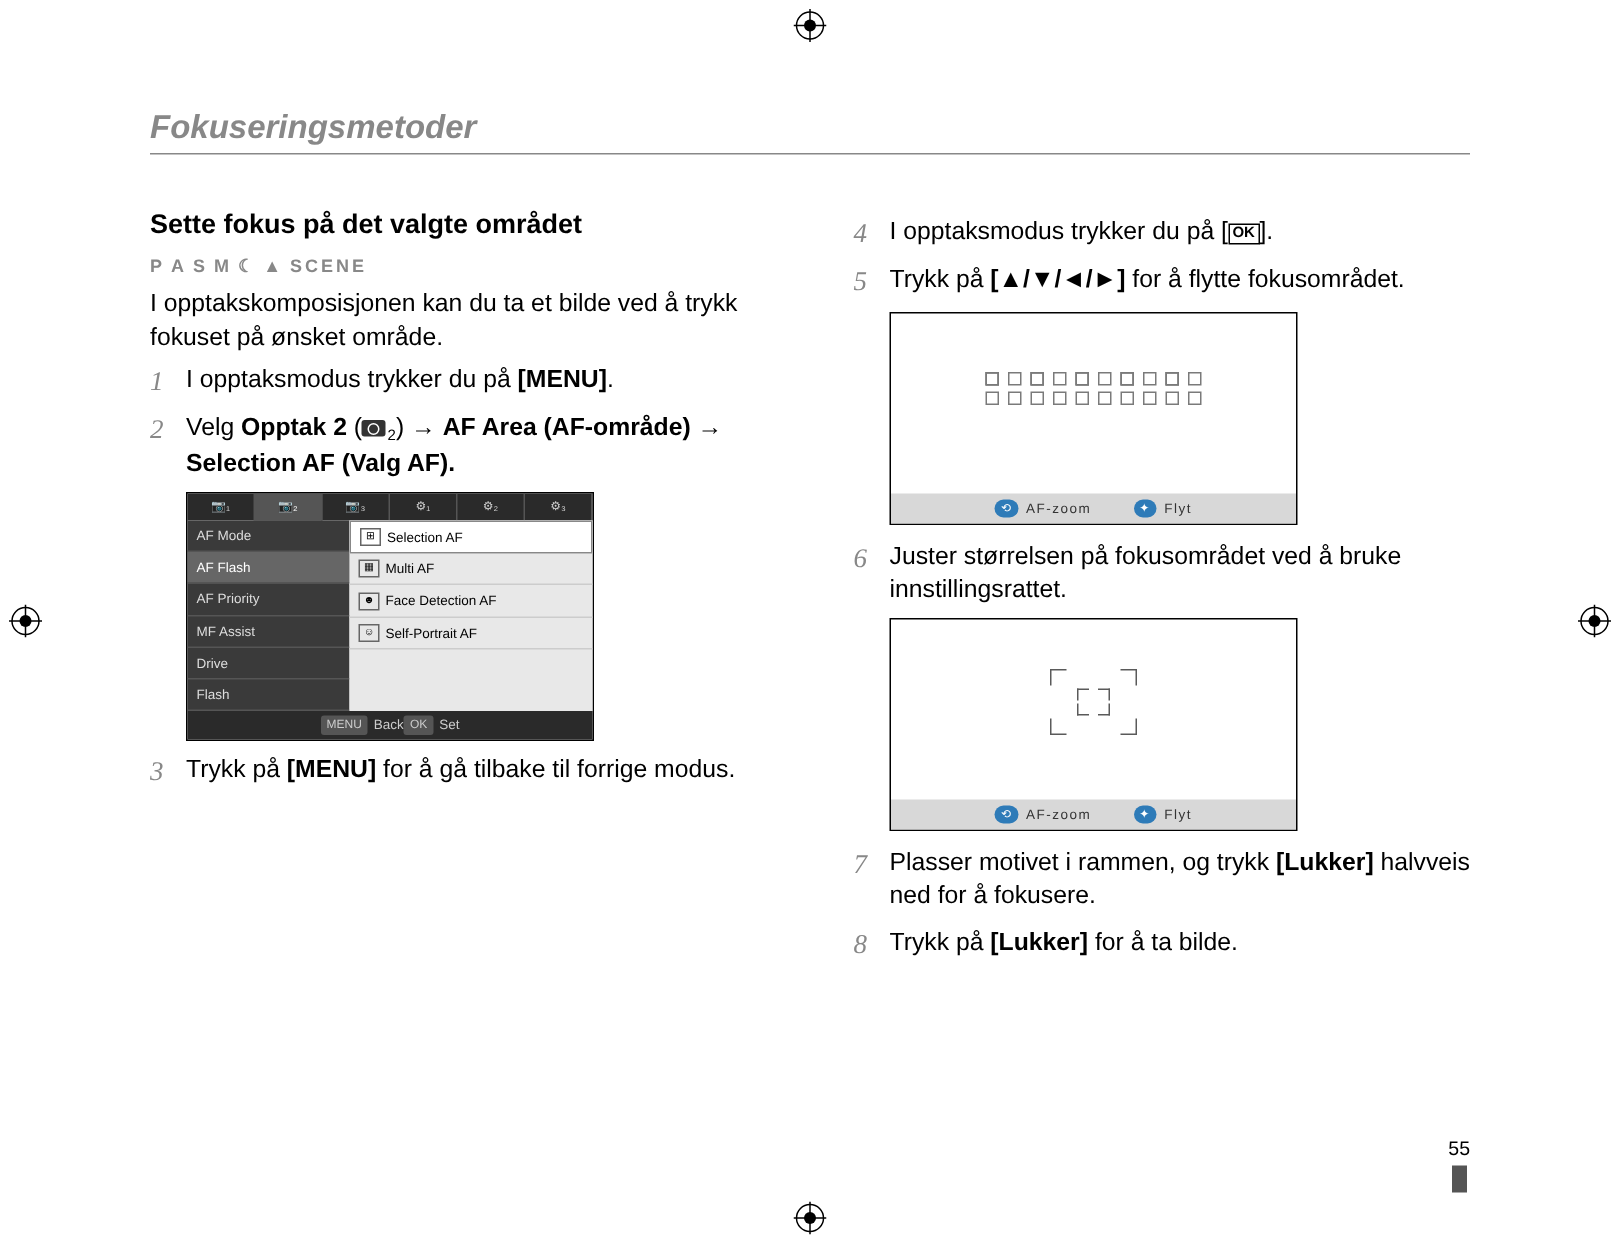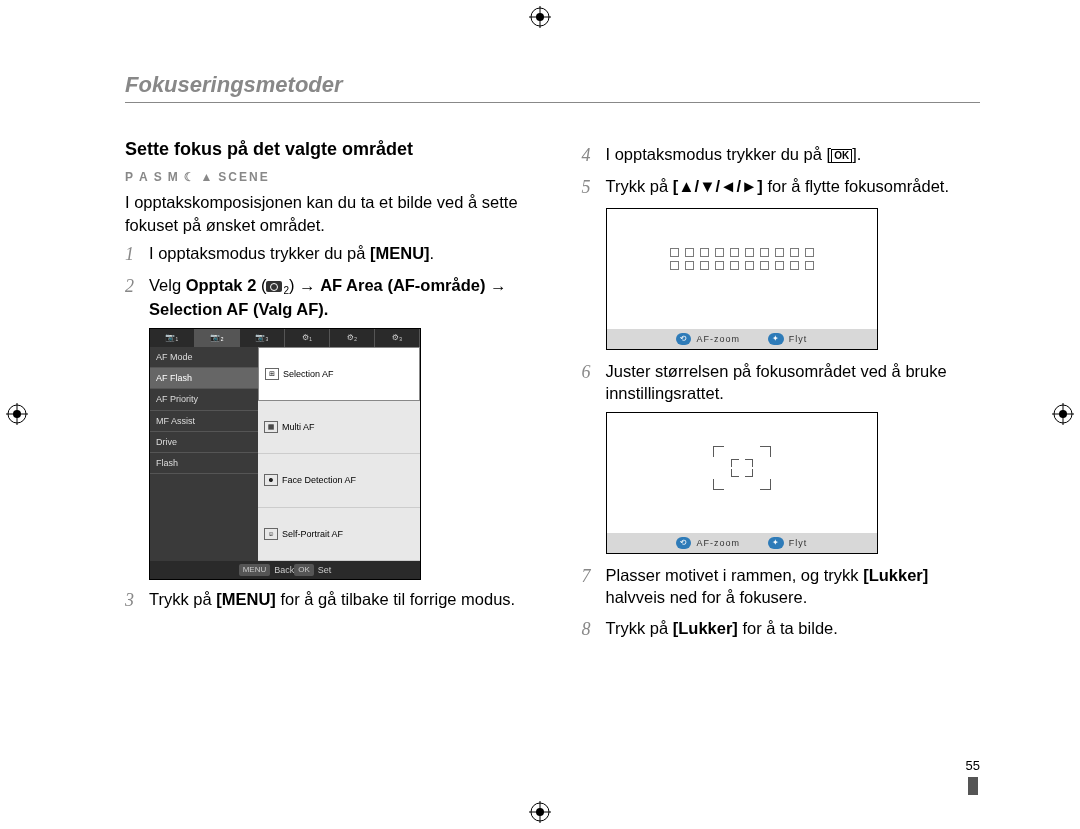--- a/index.html
+++ b/index.html
@@ -23,21 +23,20 @@
   .crop-bottom { bottom: 6px; left: 529px; }
   .crop-left { top: 403px; left: 6px; }
   .crop-right { top: 403px; right: 6px; }
 
   .page {
     position: absolute;
     left: 100px;
     right: 100px;
     top: 72px;
     bottom: 40px;
-    margin-left: 25px;
   }
   .header-title {
     color: #888;
     font-style: italic;
     font-weight: bold;
     font-size: 22px;
     border-bottom: 1px solid #888;
     padding-bottom: 4px;
     margin-bottom: 34px;
   }
@@ -117,25 +116,25 @@
     padding: 4px 6px;
     border-bottom: 1px solid #555;
     font-size: 9px;
   }
   .menu-left div.sel { background: #666; color: #fff; }
   .menu-right {
     flex: 1;
     background: #e8e8e8;
   }
   .menu-right div {
-    padding: 20px 6px;
+    padding: 4px 6px;
     border-bottom: 1px solid #ccc;
     font-size: 9px;
     display: flex;
-    align-items: center;
+    align-items: flex-end;
     gap: 4px;
   }
   .menu-right div.sel { background: #fff; border: 1px solid #888; }
   .menu-right .ico {
     width: 12px; height: 10px; border: 1px solid #666; display: inline-block;
     font-size: 7px; text-align: center; line-height: 10px;
   }
   .menu-footer {
     background: #2a2a2a;
     color: #ccc;
@@ -281,21 +280,21 @@
       <div class="sub-heading">Sette fokus på det valgte området</div>
       <div class="modes">
         <span>P</span>
         <span>A</span>
         <span>S</span>
         <span>M</span>
         <span class="moon">☾</span>
         <span class="mount">▲</span>
         <span>SCENE</span>
       </div>
-      <div>I opptakskomposisjonen kan du ta et bilde ved å sette fokuset på ønsket området.</div>
+      <div>I opptakskomposisjonen kan du ta et bilde ved å trykk fokuset på ønsket område.</div>
 
       <ol class="step-list">
         <li class="step">
           <span class="step-num">1</span>
           <span class="step-body">
             <span>I opptaksmodus trykker du på </span><span class="bold">[MENU]</span><span>.</span>
           </span>
         </li>
         <li class="step">
           <span class="step-num">2</span>

